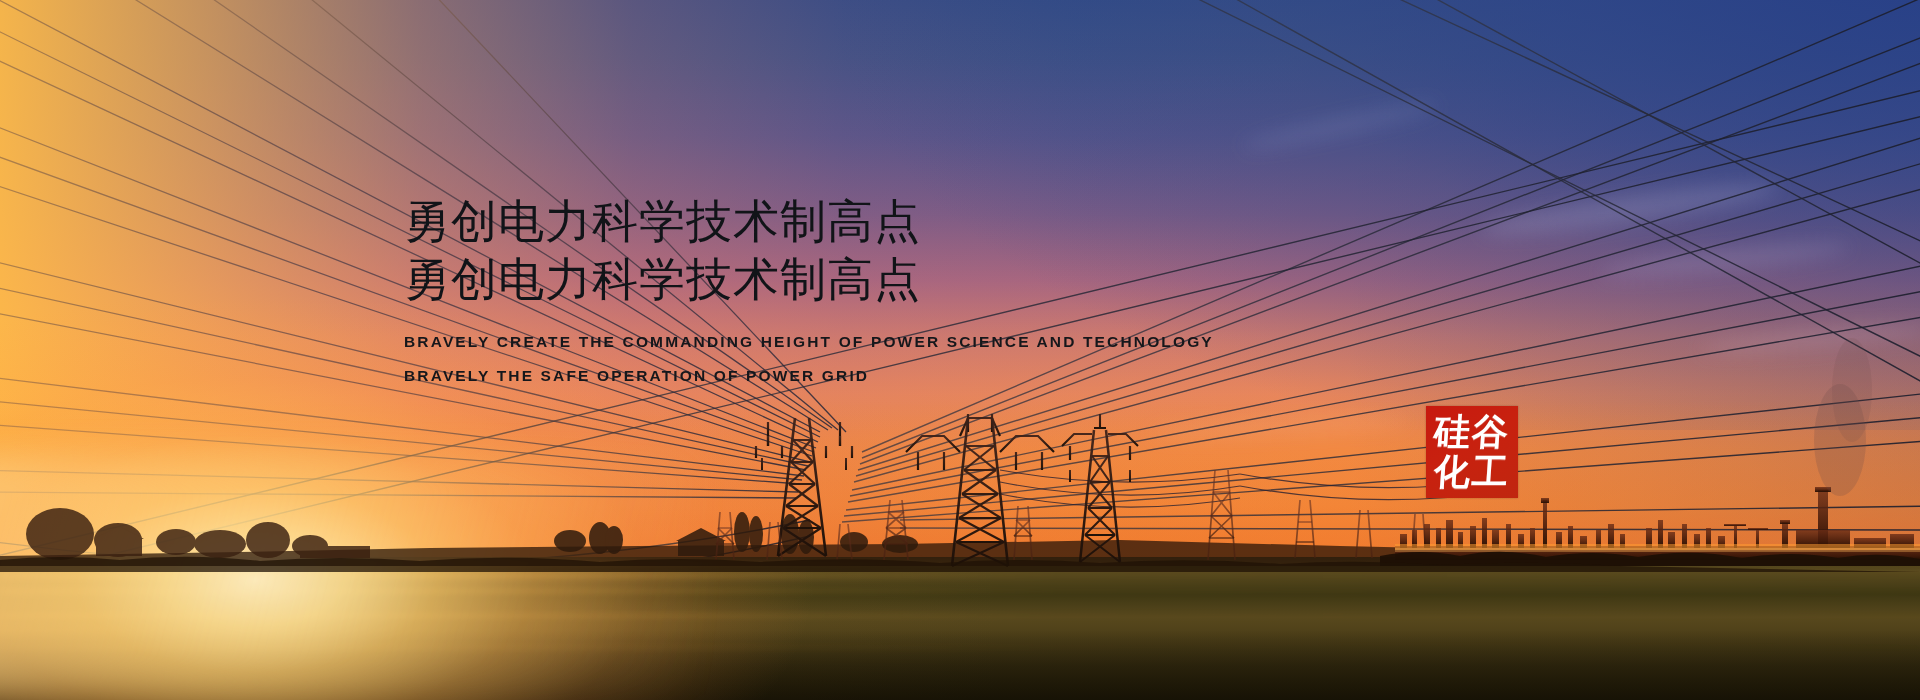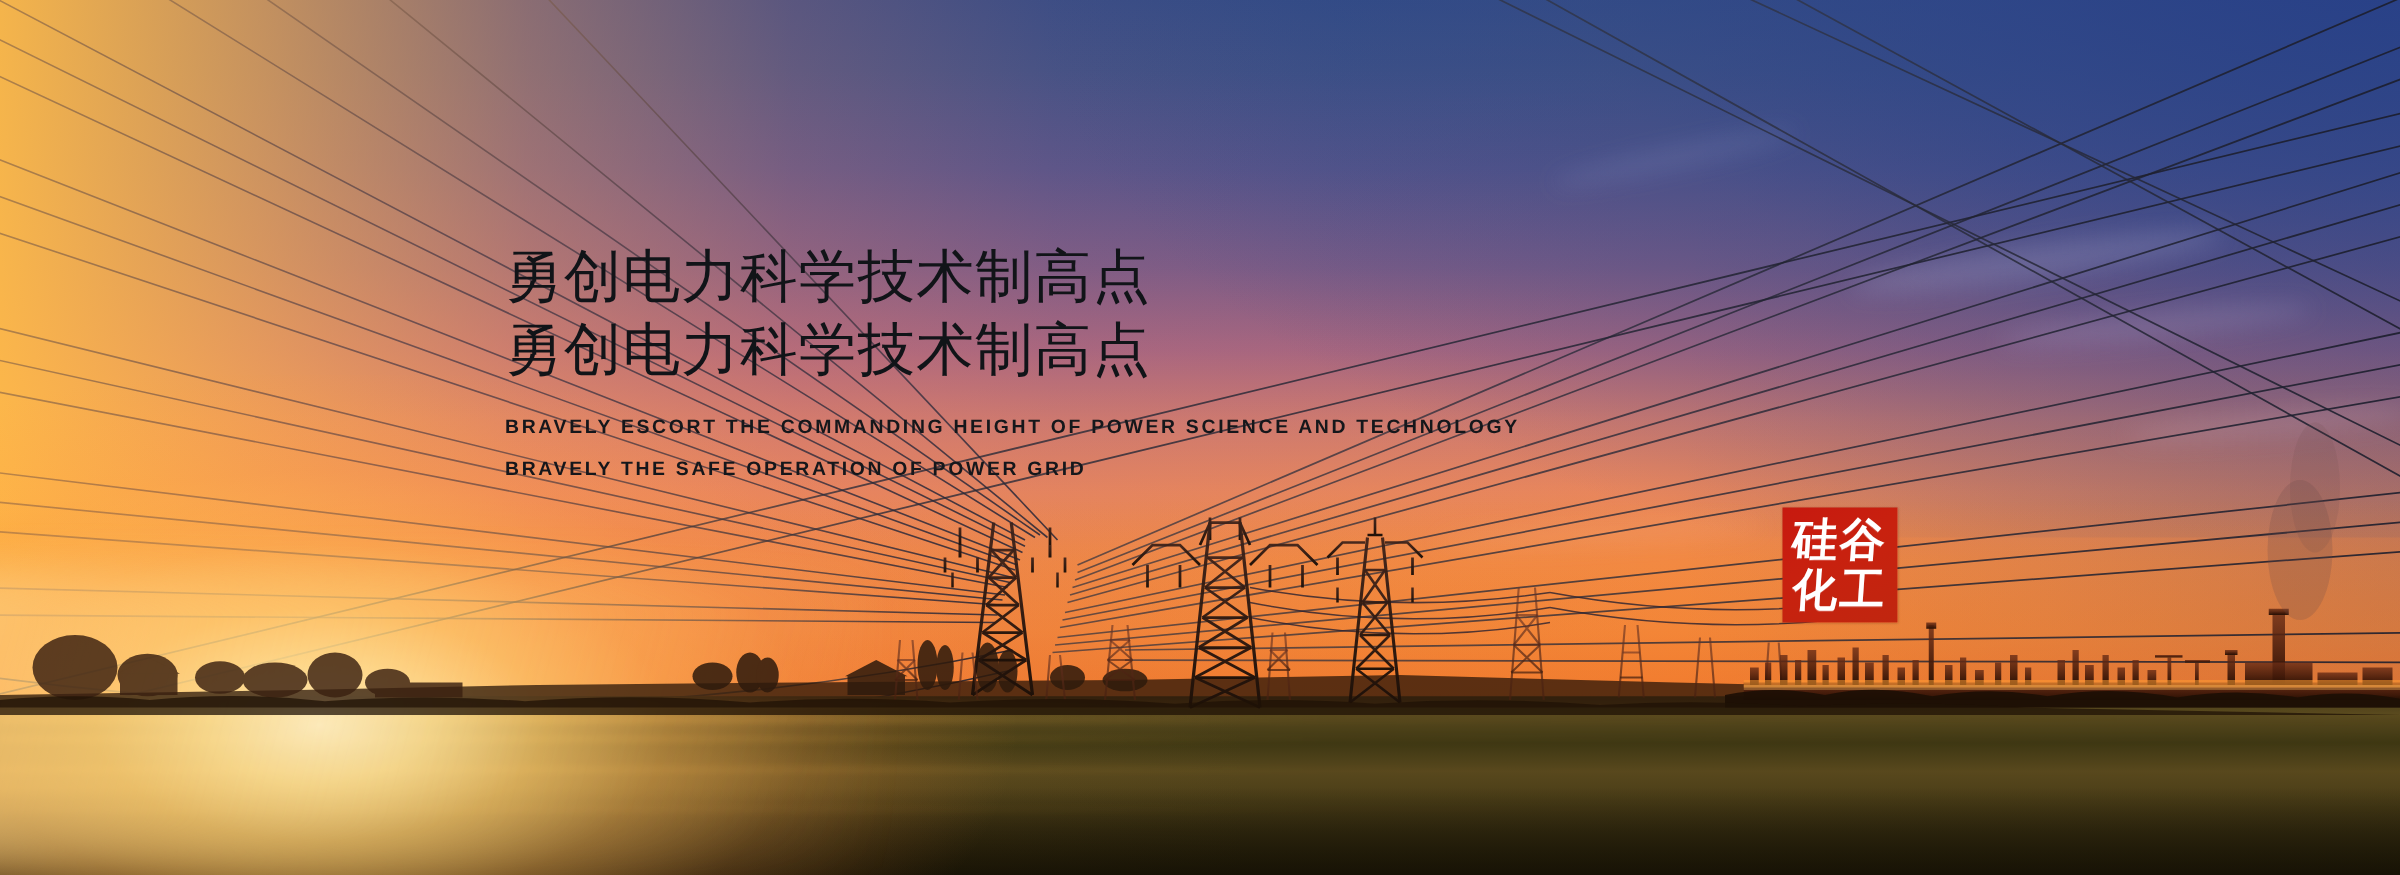--- a/index.html
+++ b/index.html
@@ -250,21 +250,21 @@
       <path d="M1000,494 Q1120,518 1240,498"></path>
       <path d="M1240,474 Q1370,498 1500,480"></path>
       <path d="M1240,486 Q1370,510 1500,492"></path>
     </g>
   </svg>
 
   <div class="copy">
     <div class="cn-line">勇创电力科学技术制高点</div>
     <div class="cn-line">勇创电力科学技术制高点</div>
     <div class="en-block">
-      <div class="en-line">BRAVELY ESCORT THE COMMANDING HEIGHT OF POWER SCIENCE AND TECHNOLOGY</div>
+      <div class="en-line">BRAVELY CREATE THE COMMANDING HEIGHT OF POWER SCIENCE AND TECHNOLOGY</div>
       <div class="en-line">BRAVELY THE SAFE OPERATION OF POWER GRID</div>
     </div>
   </div>
 
   <div class="seal">
     <div class="seal-row">硅谷</div>
     <div class="seal-row">化工</div>
   </div>
 
   <svg class="lines" viewBox="0 0 1920 700" preserveAspectRatio="none" style="z-index:25;">

